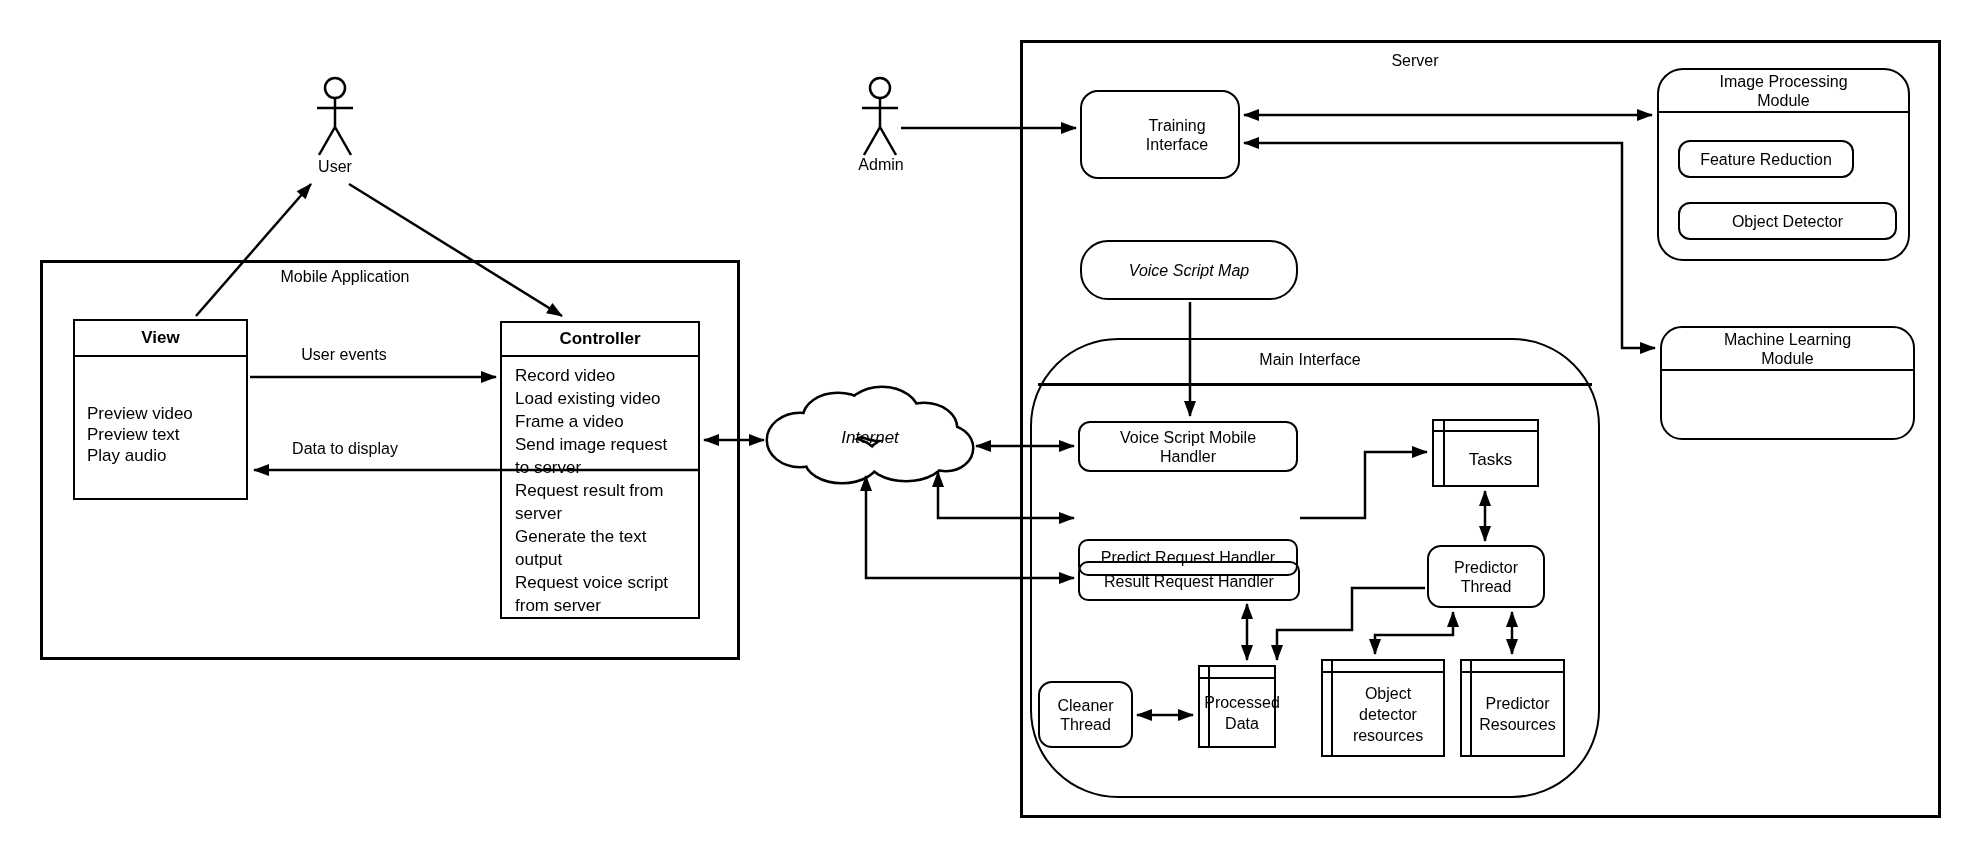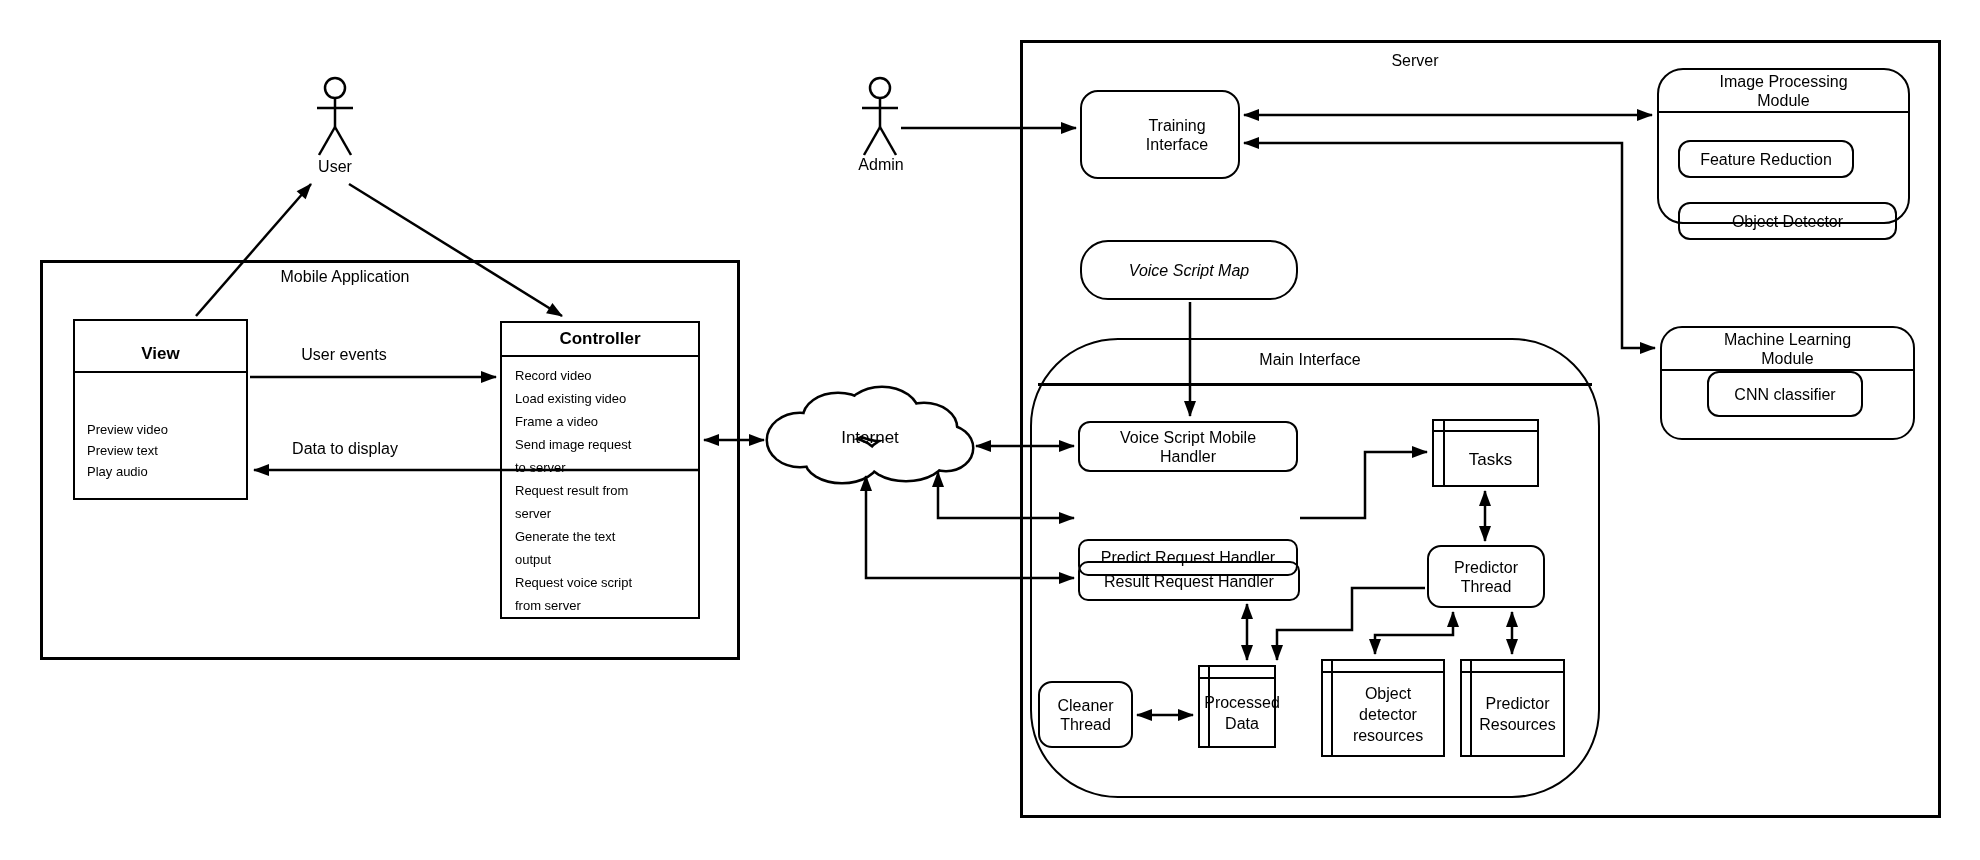--- a/index.html
+++ b/index.html
@@ -6,21 +6,21 @@
   .canvas{position:relative;width:1980px;height:860px;background:#fff;
           font-family:"Liberation Sans",sans-serif;color:#000;overflow:hidden;}
   svg.overlay{position:absolute;left:0;top:0;width:1980px;height:860px;}
   .box{position:absolute;box-sizing:border-box;border:2px solid #000;background:transparent;}
   .b3{border-width:3px;}
   .cbox{display:flex;align-items:center;justify-content:center;text-align:center;}
   .col{flex-direction:column;}
   .fs16{font-size:16px;line-height:19px;}
   .classbox .chdr{box-sizing:border-box;border-bottom:2px solid #000;font-weight:bold;
                   font-size:17px;display:flex;align-items:center;justify-content:center;}
-  .classbox .citems{font-size:13px;text-align:left;}
+  .classbox .citems{font-size:17px;text-align:left;}
   .ci{white-space:nowrap;}
   .flabel{position:absolute;transform:translateX(-50%);white-space:nowrap;font-size:16px;line-height:18px;}
   .divider{position:absolute;background:#000;}
   .store .bandh{position:absolute;left:0;right:0;height:2px;background:#000;}
   .store .bandv{position:absolute;top:0;bottom:0;width:2px;background:#000;}
   .store .stxt{position:absolute;left:10px;top:12px;right:0;bottom:0;
                display:flex;flex-direction:column;align-items:center;justify-content:center;
                font-size:16px;line-height:21px;text-align:center;}
   .r10{border-radius:10px;}.r12{border-radius:12px;}.r14{border-radius:14px;}
   .r16{border-radius:28px;font-style:italic;}.r18{border-radius:18px;}.r22{border-radius:22px;margin-top:8px;}
@@ -97,21 +97,21 @@
     </g>
   </svg>
 
   <div class="flabel" style="left:335px;top:158px;">User</div>
   <div class="flabel" style="left:881px;top:156px;">Admin</div>
 
   <div class="box b3" style="left:40px;top:260px;width:700px;height:400px;"></div>
   <div class="flabel" style="left:345px;top:268px;">Mobile Application</div>
 
   <div class="box classbox" style="left:73px;top:319px;width:175px;height:181px;">
-    <div class="chdr" style="height:36px;margin-top:16px;">View</div>
+    <div class="chdr" style="height:36px;">View</div>
     <div class="citems" style="padding:46px 0 0 12px;line-height:21px;">
       <div class="ci">Preview video</div>
       <div class="ci">Preview text</div>
       <div class="ci">Play audio</div>
     </div>
   </div>
 
   <div class="box classbox" style="left:500px;top:321px;width:200px;height:298px;">
     <div class="chdr" style="height:34px;">Controller</div>
     <div class="citems" style="padding:7px 0 0 13px;line-height:23px;">
@@ -125,54 +125,51 @@
       <div class="ci">Generate the text</div>
       <div class="ci">output</div>
       <div class="ci">Request voice script</div>
       <div class="ci">from server</div>
     </div>
   </div>
 
   <div class="flabel" style="left:344px;top:346px;">User events</div>
   <div class="flabel" style="left:345px;top:440px;">Data to display</div>
 
-  <div class="flabel" style="left:870px;top:429px;font-size:17px;">Internet</div>
+  <div class="flabel" style="left:870px;top:429px;font-size:17px;font-style:italic;">Internet</div>
 
   <div class="box b3" style="left:1020px;top:40px;width:921px;height:778px;"></div>
   <div class="flabel" style="left:1415px;top:52px;">Server</div>
 
   <div class="box cbox r18 fs16" style="left:1080px;top:90px;width:160px;height:89px;padding-left:34px;">
     <div>Training Interface</div>
   </div>
 
   <div class="box cbox r16 fs16" style="left:1080px;top:240px;width:218px;height:60px;">
     <div>Voice Script Map</div>
   </div>
 
-  <div class="box r26" style="left:1657px;top:68px;width:253px;height:156px;">
+  <div class="box r26" style="left:1657px;top:68px;width:253px;height:193px;">
     <div class="cbox col fs16" style="position:absolute;left:0;right:0;top:0;height:41px;border-bottom:2px solid #000;">
       <div>Image Processing</div>
       <div>Module</div>
     </div>
   </div>
   <div class="box cbox r12 fs16" style="left:1678px;top:140px;width:176px;height:38px;">
     <div>Feature Reduction</div>
   </div>
   <div class="box cbox r12 fs16" style="left:1678px;top:202px;width:219px;height:38px;">
     <div>Object Detector</div>
   </div>
 
   <div class="box r22" style="left:1660px;top:318px;width:255px;height:114px;">
     <div class="cbox col fs16" style="position:absolute;left:0;right:0;top:0;height:41px;border-bottom:2px solid #000;">
       <div>Machine Learning</div>
       <div>Module</div>
     </div>
-  </div>
-  <div class="box cbox r12 fs16" style="left:1707px;top:371px;width:156px;height:46px;">
-    <div>CNN classifier</div>
   </div>
 
   <div class="box r88" style="left:1030px;top:338px;width:570px;height:460px;border-width:2.5px;">
     <div class="divider" style="left:6px;right:6px;top:43px;height:2.5px;"></div>
   </div>
   <div class="flabel" style="left:1310px;top:351px;">Main Interface</div>
 
   <div class="box cbox col r12 fs16" style="left:1078px;top:421px;width:220px;height:51px;">
     <div>Voice Script Mobile</div>
     <div>Handler</div>

